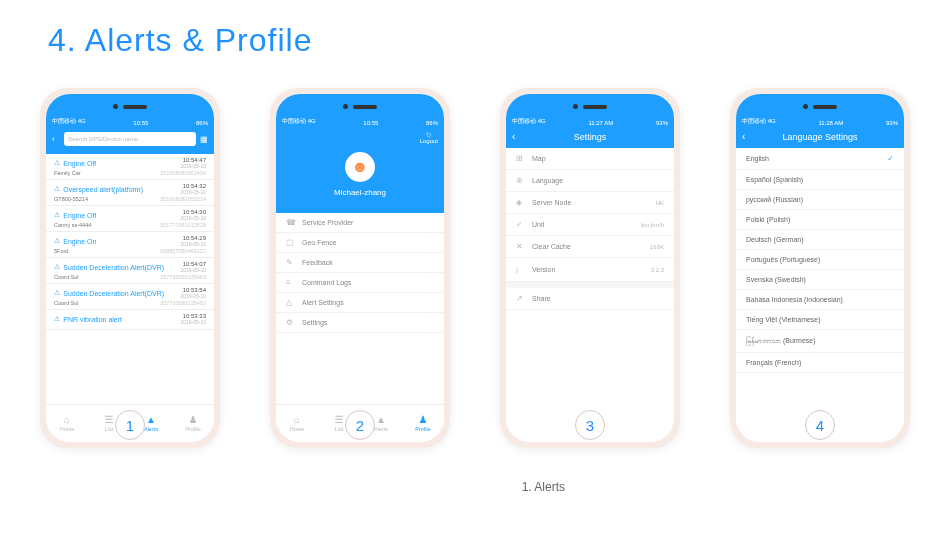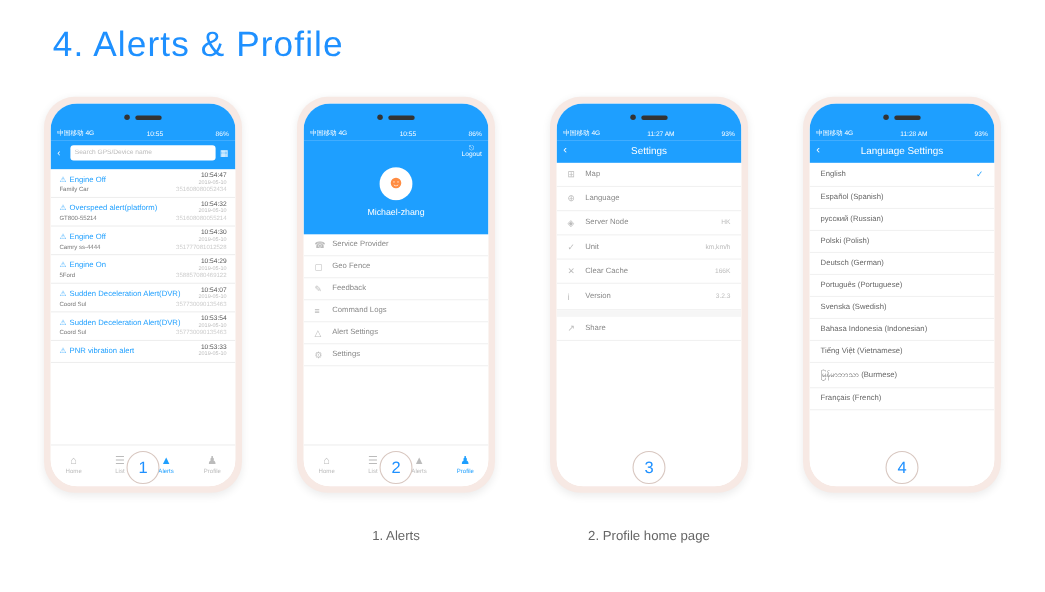--- a/index.html
+++ b/index.html
@@ -51,21 +51,21 @@
   .set-item .l { display:flex; align-items:center; gap:6px;}
   .set-item .mic { color:#bbb; font-size:8px; width:10px;}
   .set-item .v { color:#bbb; font-size:6px;}
   .set-group { height:6px; background:#f6f6f6;}
 
   
   .lang-item { display:flex; align-items:center; justify-content:space-between; padding:6px 10px; border-bottom:1px solid #f1f1f1; font-size:7px; color:#666;}
   .lang-item .chk { color:#1E9FFF; font-size:8px;}
 
   .captions { position:absolute; top:480px; left:0; right:0; display:flex; justify-content:center; gap:50px; }
-  .caption { width:180px; text-align:center; font-size:12px; color:#666;}
+  .caption { width:180px; text-align:right; font-size:12px; color:#666;}
 </style>
 </head>
 <body>
 
 <div class="title">4. Alerts &amp; Profile</div>
 
 <div class="phones">
 
   <div class="phone">
     <div class="speaker">
@@ -403,14 +403,13 @@
     </div>
     <div class="home-btn">
         <span class="badge">4</span>
       </div>
   </div>
 
 </div>
 
 <div class="captions">
   <div class="caption">1. Alerts</div>
-  <div class="caption">2. Profile home page</div>
 </div>
 
 </body></html>

